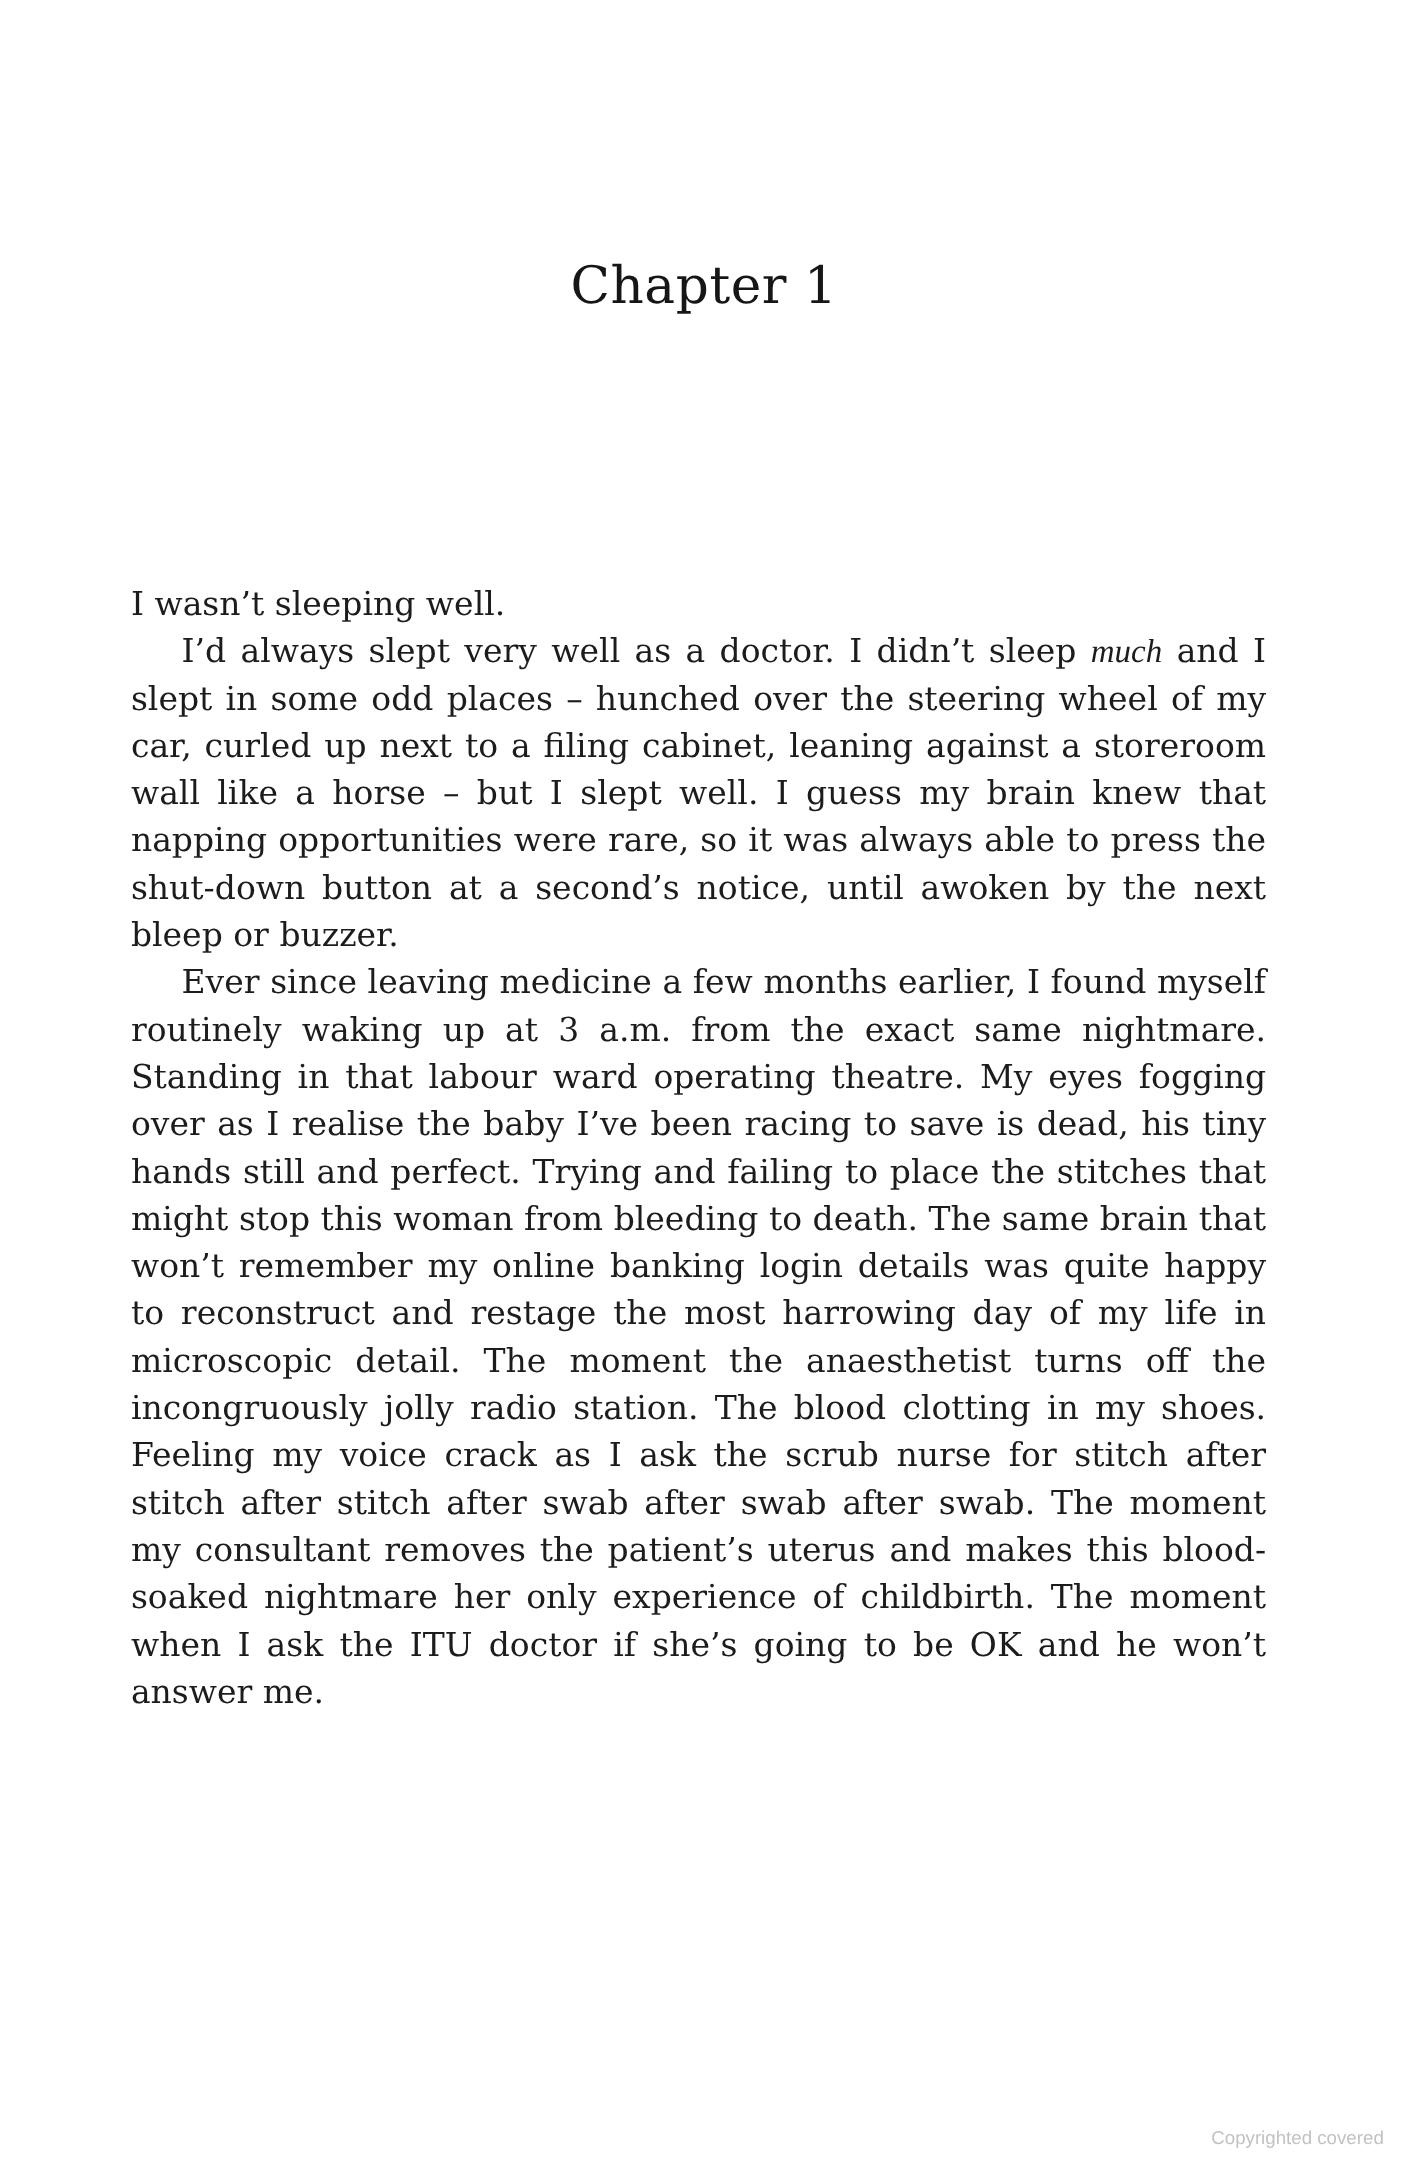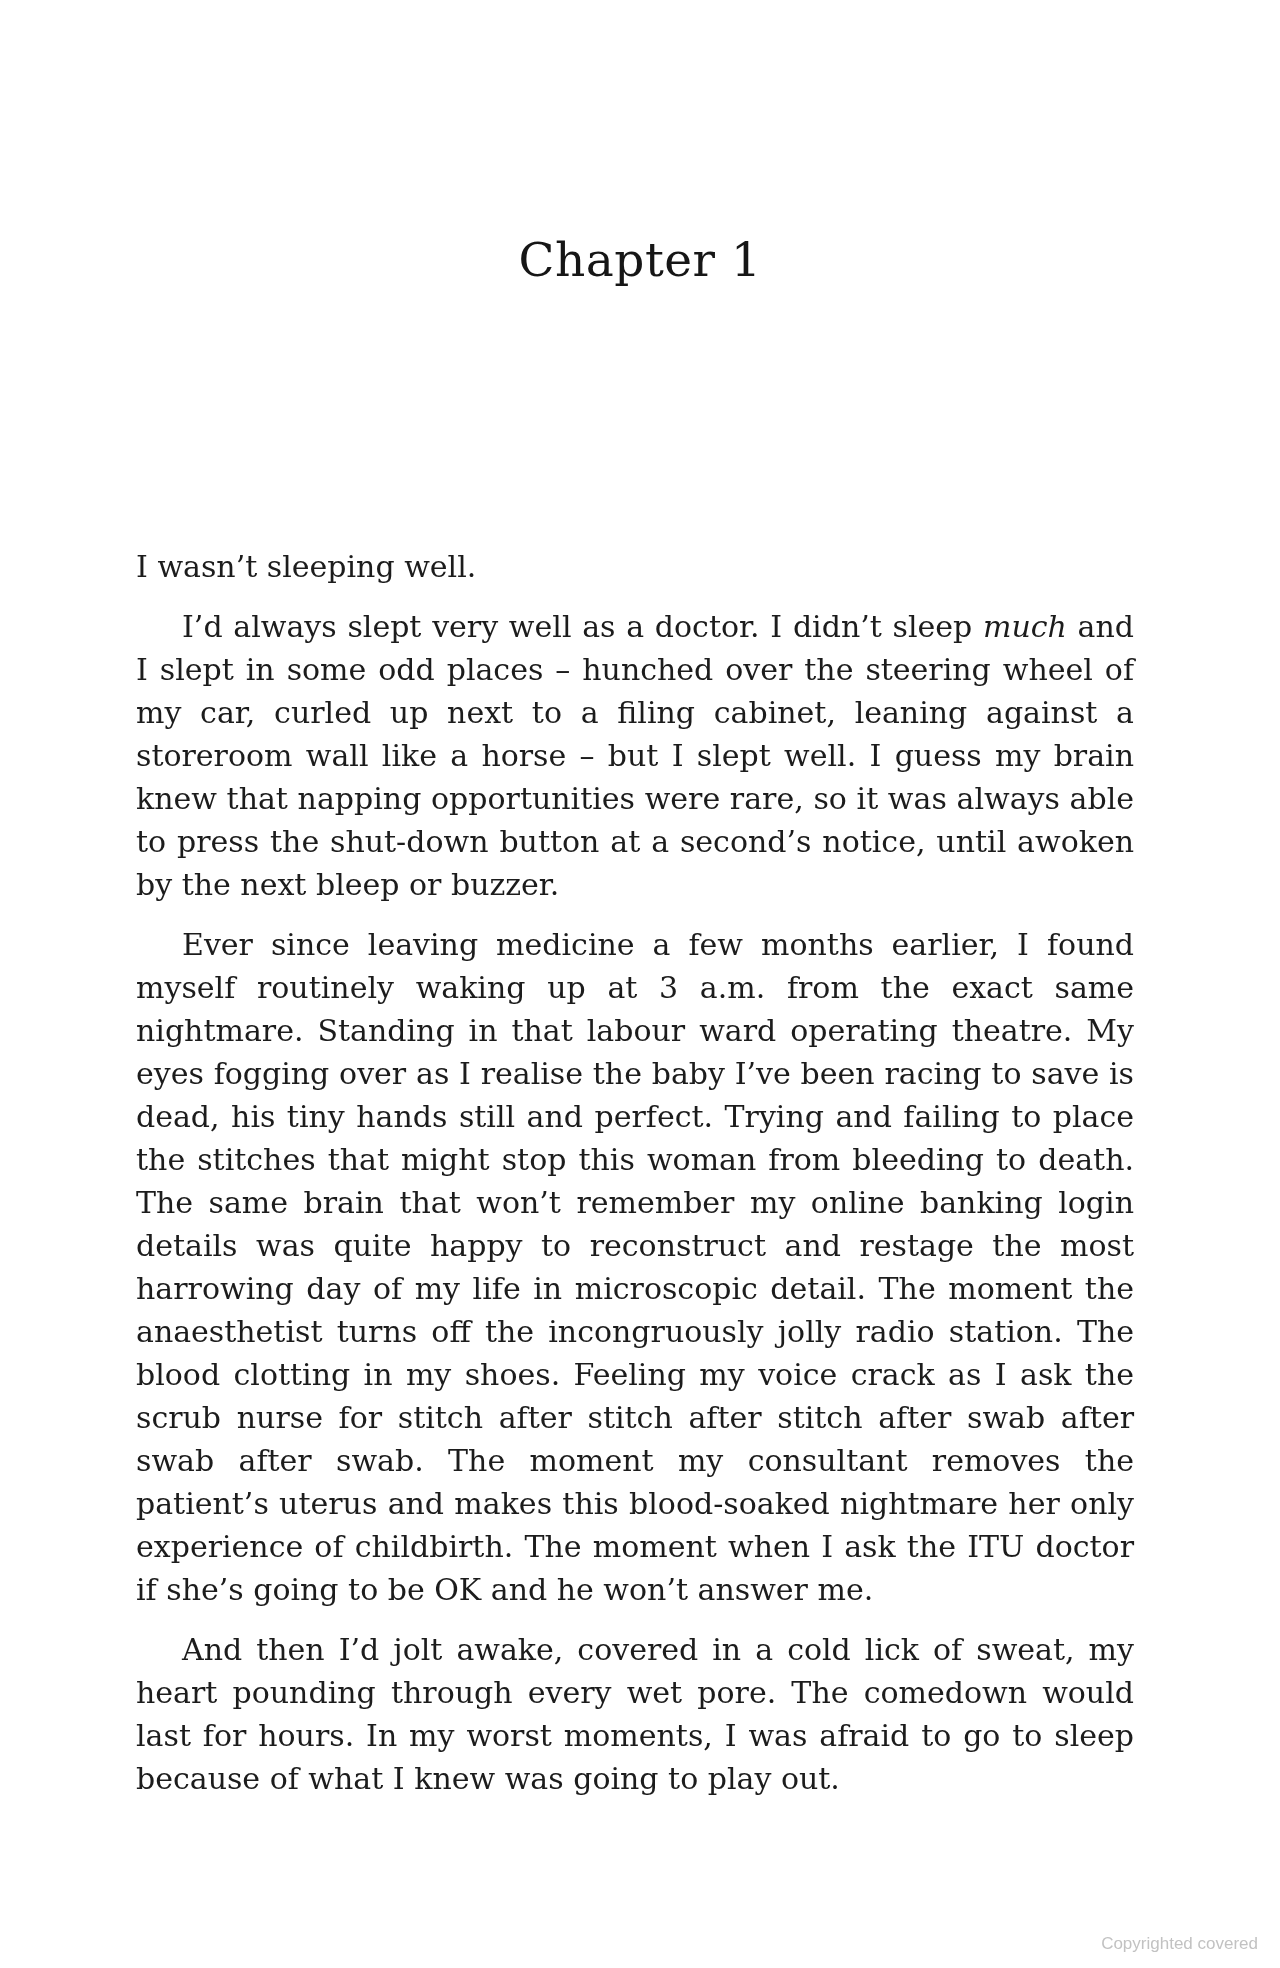--- a/index.html
+++ b/index.html
@@ -32,28 +32,29 @@
     position: absolute;
     top: 528px;
     left: 119px;
     width: 1032px;
     font-size: 30px;
     line-height: 43px;
     text-align: justify;
     color: #1c1c1c;
   }
   .body-text p {
-    margin: 17px;
+    margin: 0;
     padding: 0;
   }
   .body-text p.indent {
     text-indent: 46px;
   }
   .body-text em {
     font-style: italic;
+    font-family: Liberation Serif, serif;
   }
   .copyright {
     position: absolute;
     right: 22px;
     bottom: 14px;
     font-family: "Liberation Sans", sans-serif;
     font-size: 17px;
     color: #c2c2c2;
   }
 </style>
@@ -71,21 +72,18 @@
     </p>
 
     <p class="para indent">
       <span>I’d always slept very well as a doctor. I didn’t sleep </span><em>much</em><span> and I slept in some odd places – hunched over the steering wheel of my car, curled up next to a filing cabinet, leaning against a storeroom wall like a horse – but I slept well. I guess my brain knew that napping opportunities were rare, so it was always able to press the shut-down button at a second’s notice, until awoken by the next bleep or buzzer.</span>
     </p>
 
     <p class="para indent">
       <span>Ever since leaving medicine a few months earlier, I found myself routinely waking up at 3 a.m. from the exact same nightmare. Standing in that labour ward operating theatre. My eyes fogging over as I realise the baby I’ve been racing to save is dead, his tiny hands still and perfect. Trying and failing to place the stitches that might stop this woman from bleeding to death. The same brain that won’t remember my online banking login details was quite happy to reconstruct and restage the most harrowing day of my life in microscopic detail. The moment the anaesthetist turns off the incongruously jolly radio station. The blood clotting in my shoes. Feeling my voice crack as I ask the scrub nurse for stitch after stitch after stitch after swab after swab after swab. The moment my consultant removes the patient’s uterus and makes this blood-soaked nightmare her only experience of childbirth. The moment when I ask the ITU doctor if she’s going to be OK and he won’t answer me.</span>
     </p>
 
-    <p class="para indent">
-      <span>And then I’d jolt awake, covered in a cold lick of sweat, my heart pounding through every wet pore. The comedown would last for hours. In my worst moments, I was afraid to go to sleep because of what I knew was going to play out.</span>
-    </p>
 
   </div>
 
   <div class="copyright">Copyrighted covered</div>
 
 </div>
 
 </body></html>

